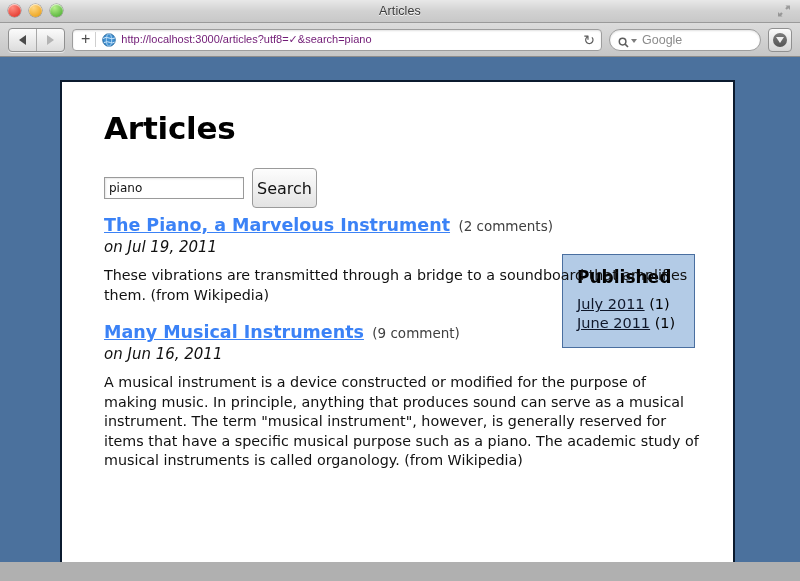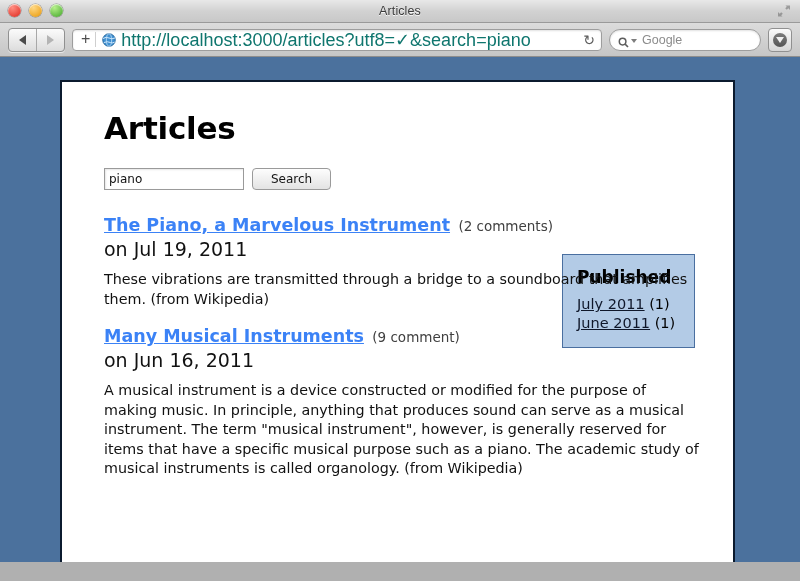--- a/index.html
+++ b/index.html
@@ -128,22 +128,22 @@
     background: #cfcfcf;
     margin-right: 6px;
   }
   .globe-icon {
     width: 14px;
     height: 14px;
     margin-right: 5px;
     flex: 0 0 auto;
   }
   .url-text {
-    font-size: 18px;
-    color: #0f766e;
+    font-size: 11px;
+    color: #701a75;
     white-space: nowrap;
     overflow: hidden;
     flex: 1;
   }
   .reload-icon {
     font-size: 14px;
     color: #5c5c5c;
     padding-left: 6px;
     flex: 0 0 auto;
   }
@@ -232,44 +232,44 @@
     color: #000;
     margin: 0 0 22px 0;
     letter-spacing: -0.2px;
   }
 
   
   .search-form {
     display: flex;
     align-items: center;
     gap: 8px;
-    margin-bottom: 22px;
+    margin-bottom: 4px;
   }
   .search-input {
     width: 130px;
     height: 18px;
     border: 1px solid #9a9a9a;
     background: #fff;
     font-family: "DejaVu Sans", sans-serif;
     font-size: 12px;
     color: #111;
     padding: 1px 4px;
     box-sizing: content-box;
     border-radius: 0;
     box-shadow: inset 1px 1px 2px rgba(0,0,0,0.10);
   }
   .search-button {
     font-family: "DejaVu Sans", sans-serif;
-    font-size: 12px;
+    font-size: 16px;
     color: #131313;
     background: linear-gradient(to bottom, #fdfdfd, #e3e3e3);
     border: 1px solid #9a9a9a;
     border-radius: 4px;
-    padding: 2px 18px;
-    height: 22px;
+    padding: 2px 4px;
+    height: 40px;
     line-height: 15px;
   }
 
   
   .published-box {
     position: absolute;
     left: 500px;
     top: 172px;
     width: 133px;
     background: #b3cbe6;
@@ -309,21 +309,22 @@
     color: #3b82f6;
     text-decoration: underline;
   }
   .comment-count {
     font-size: 13.5px;
     color: #404040;
     font-weight: normal;
   }
   .article-date {
     font-family: "DejaVu Sans", sans-serif;
-    font-size: 19px;
+    font-size: 15px;
+    font-style: italic;
     color: #111;
     margin: 1px 0 10px 0;
   }
   .article-body {
     font-family: "DejaVu Sans", sans-serif;
     font-size: 14.3px;
     color: #111;
     line-height: 19.5px;
     margin: 0 0 14px 0;
     max-width: 598px;

